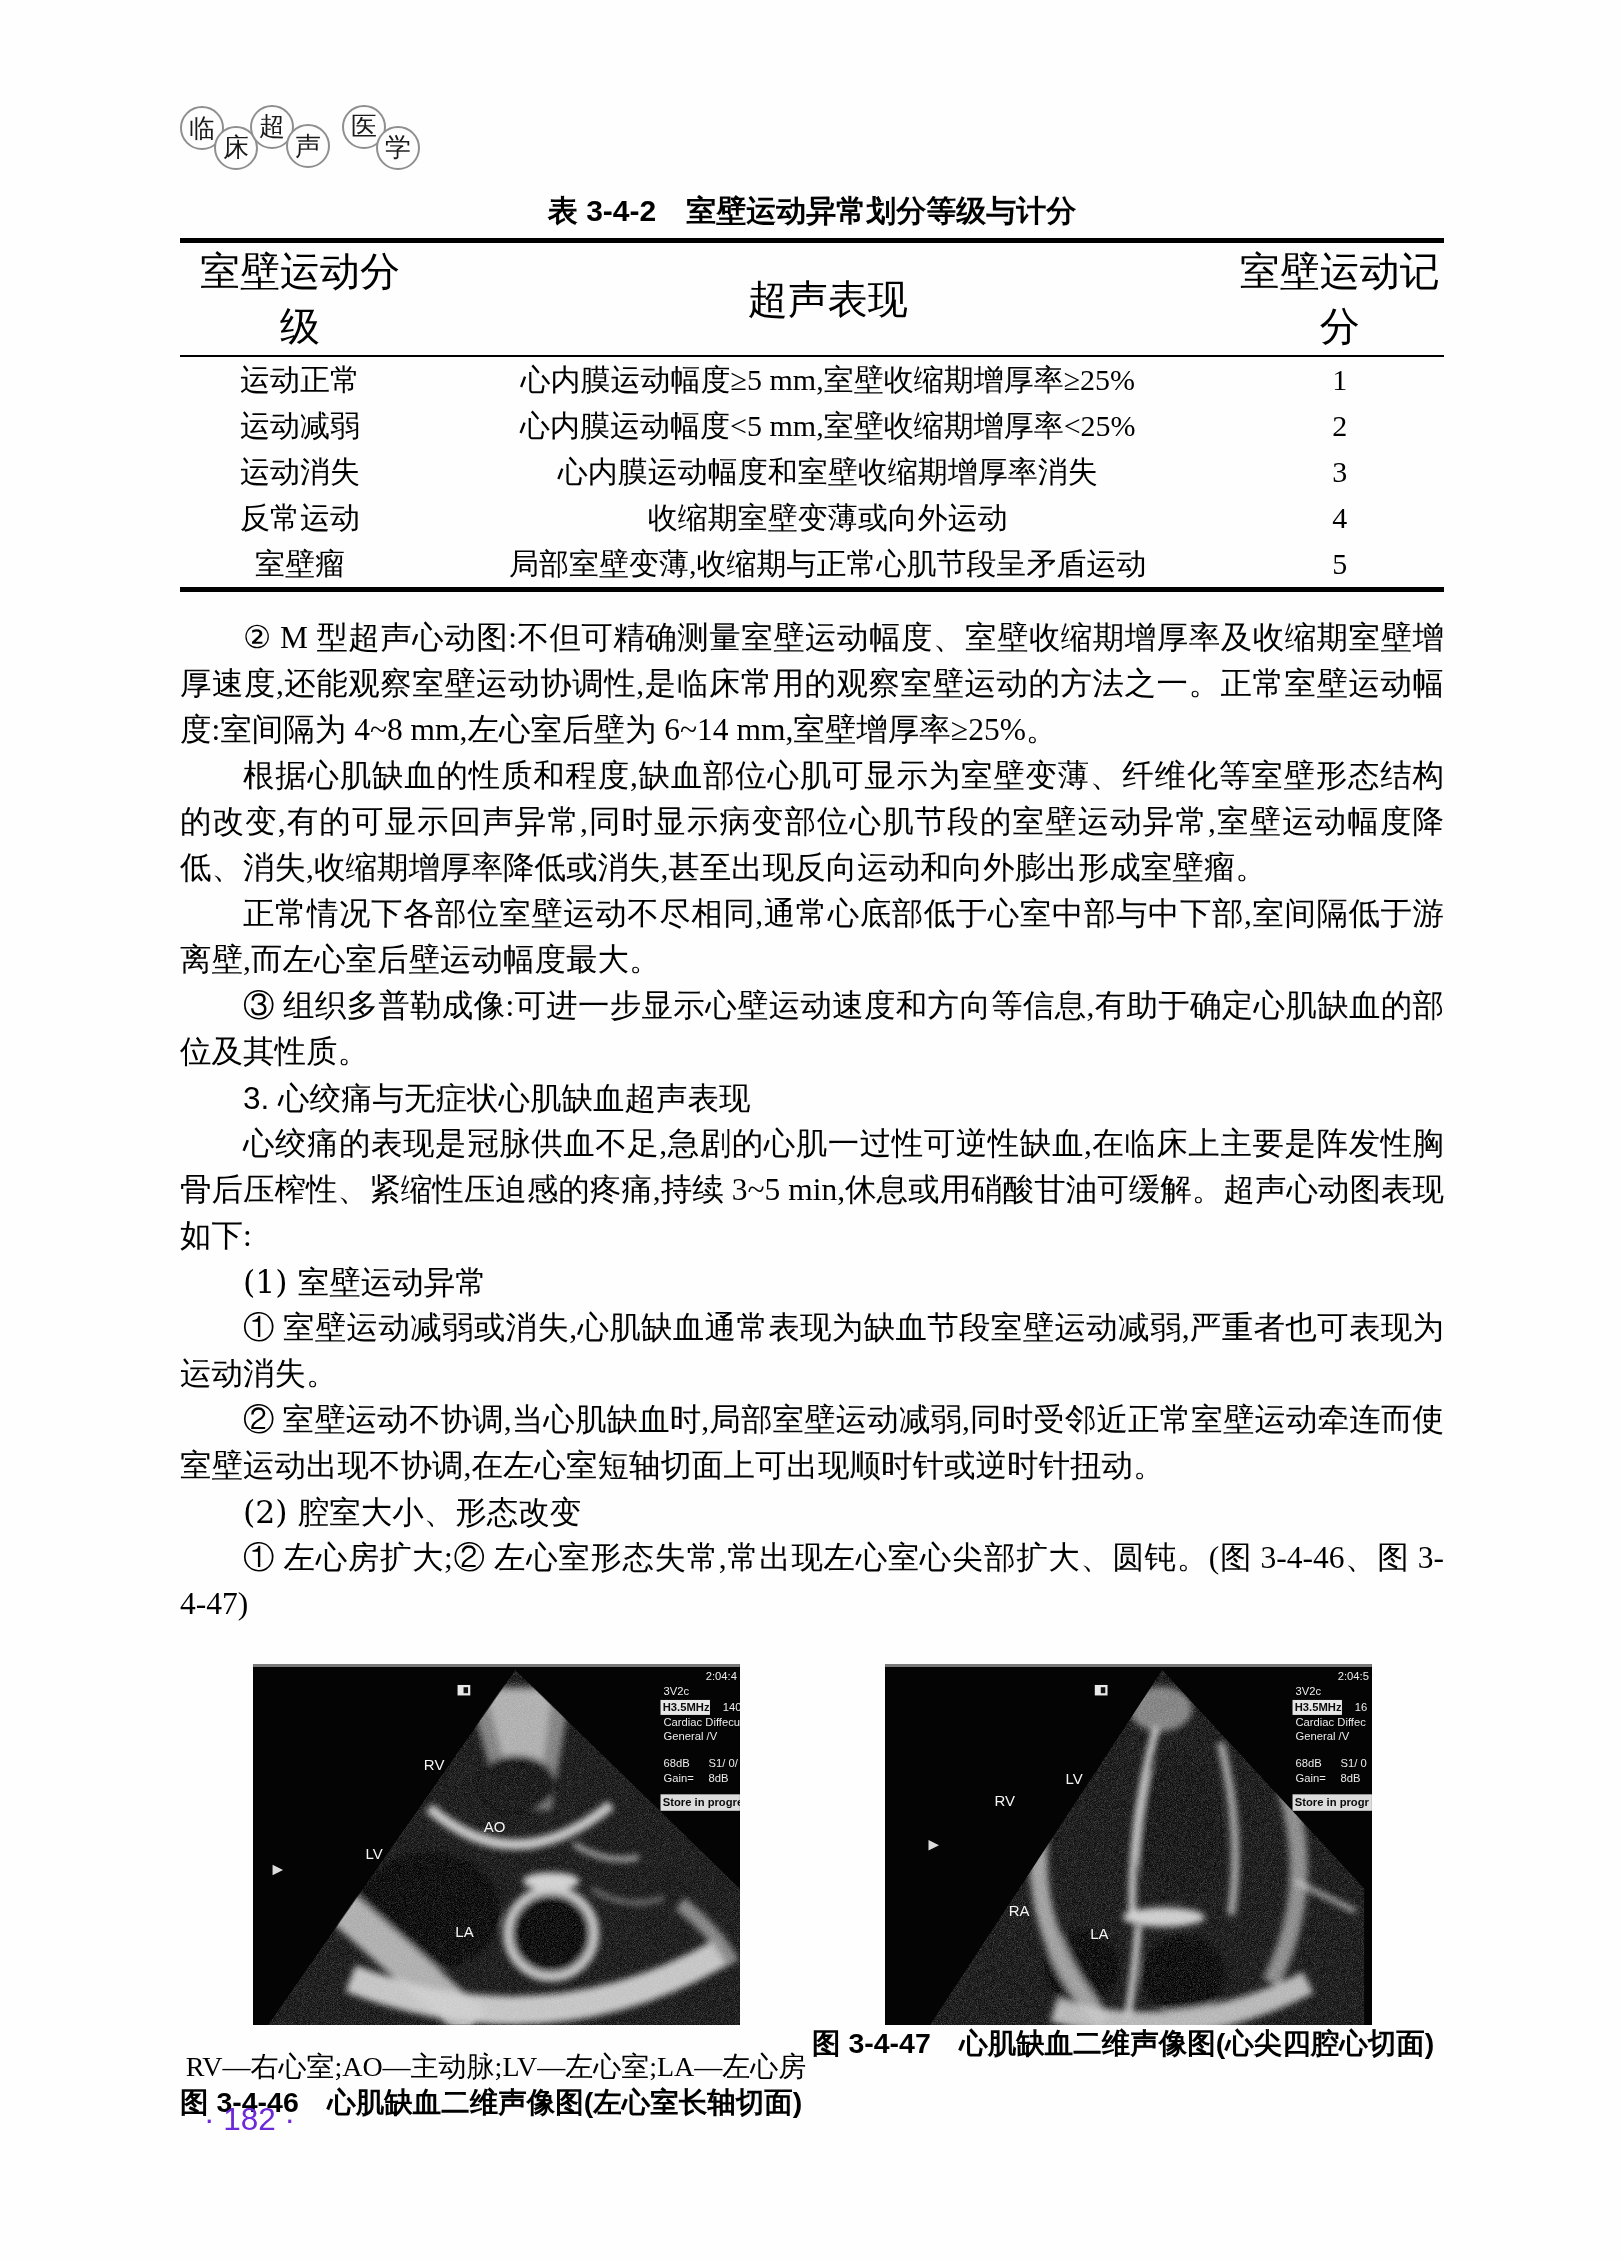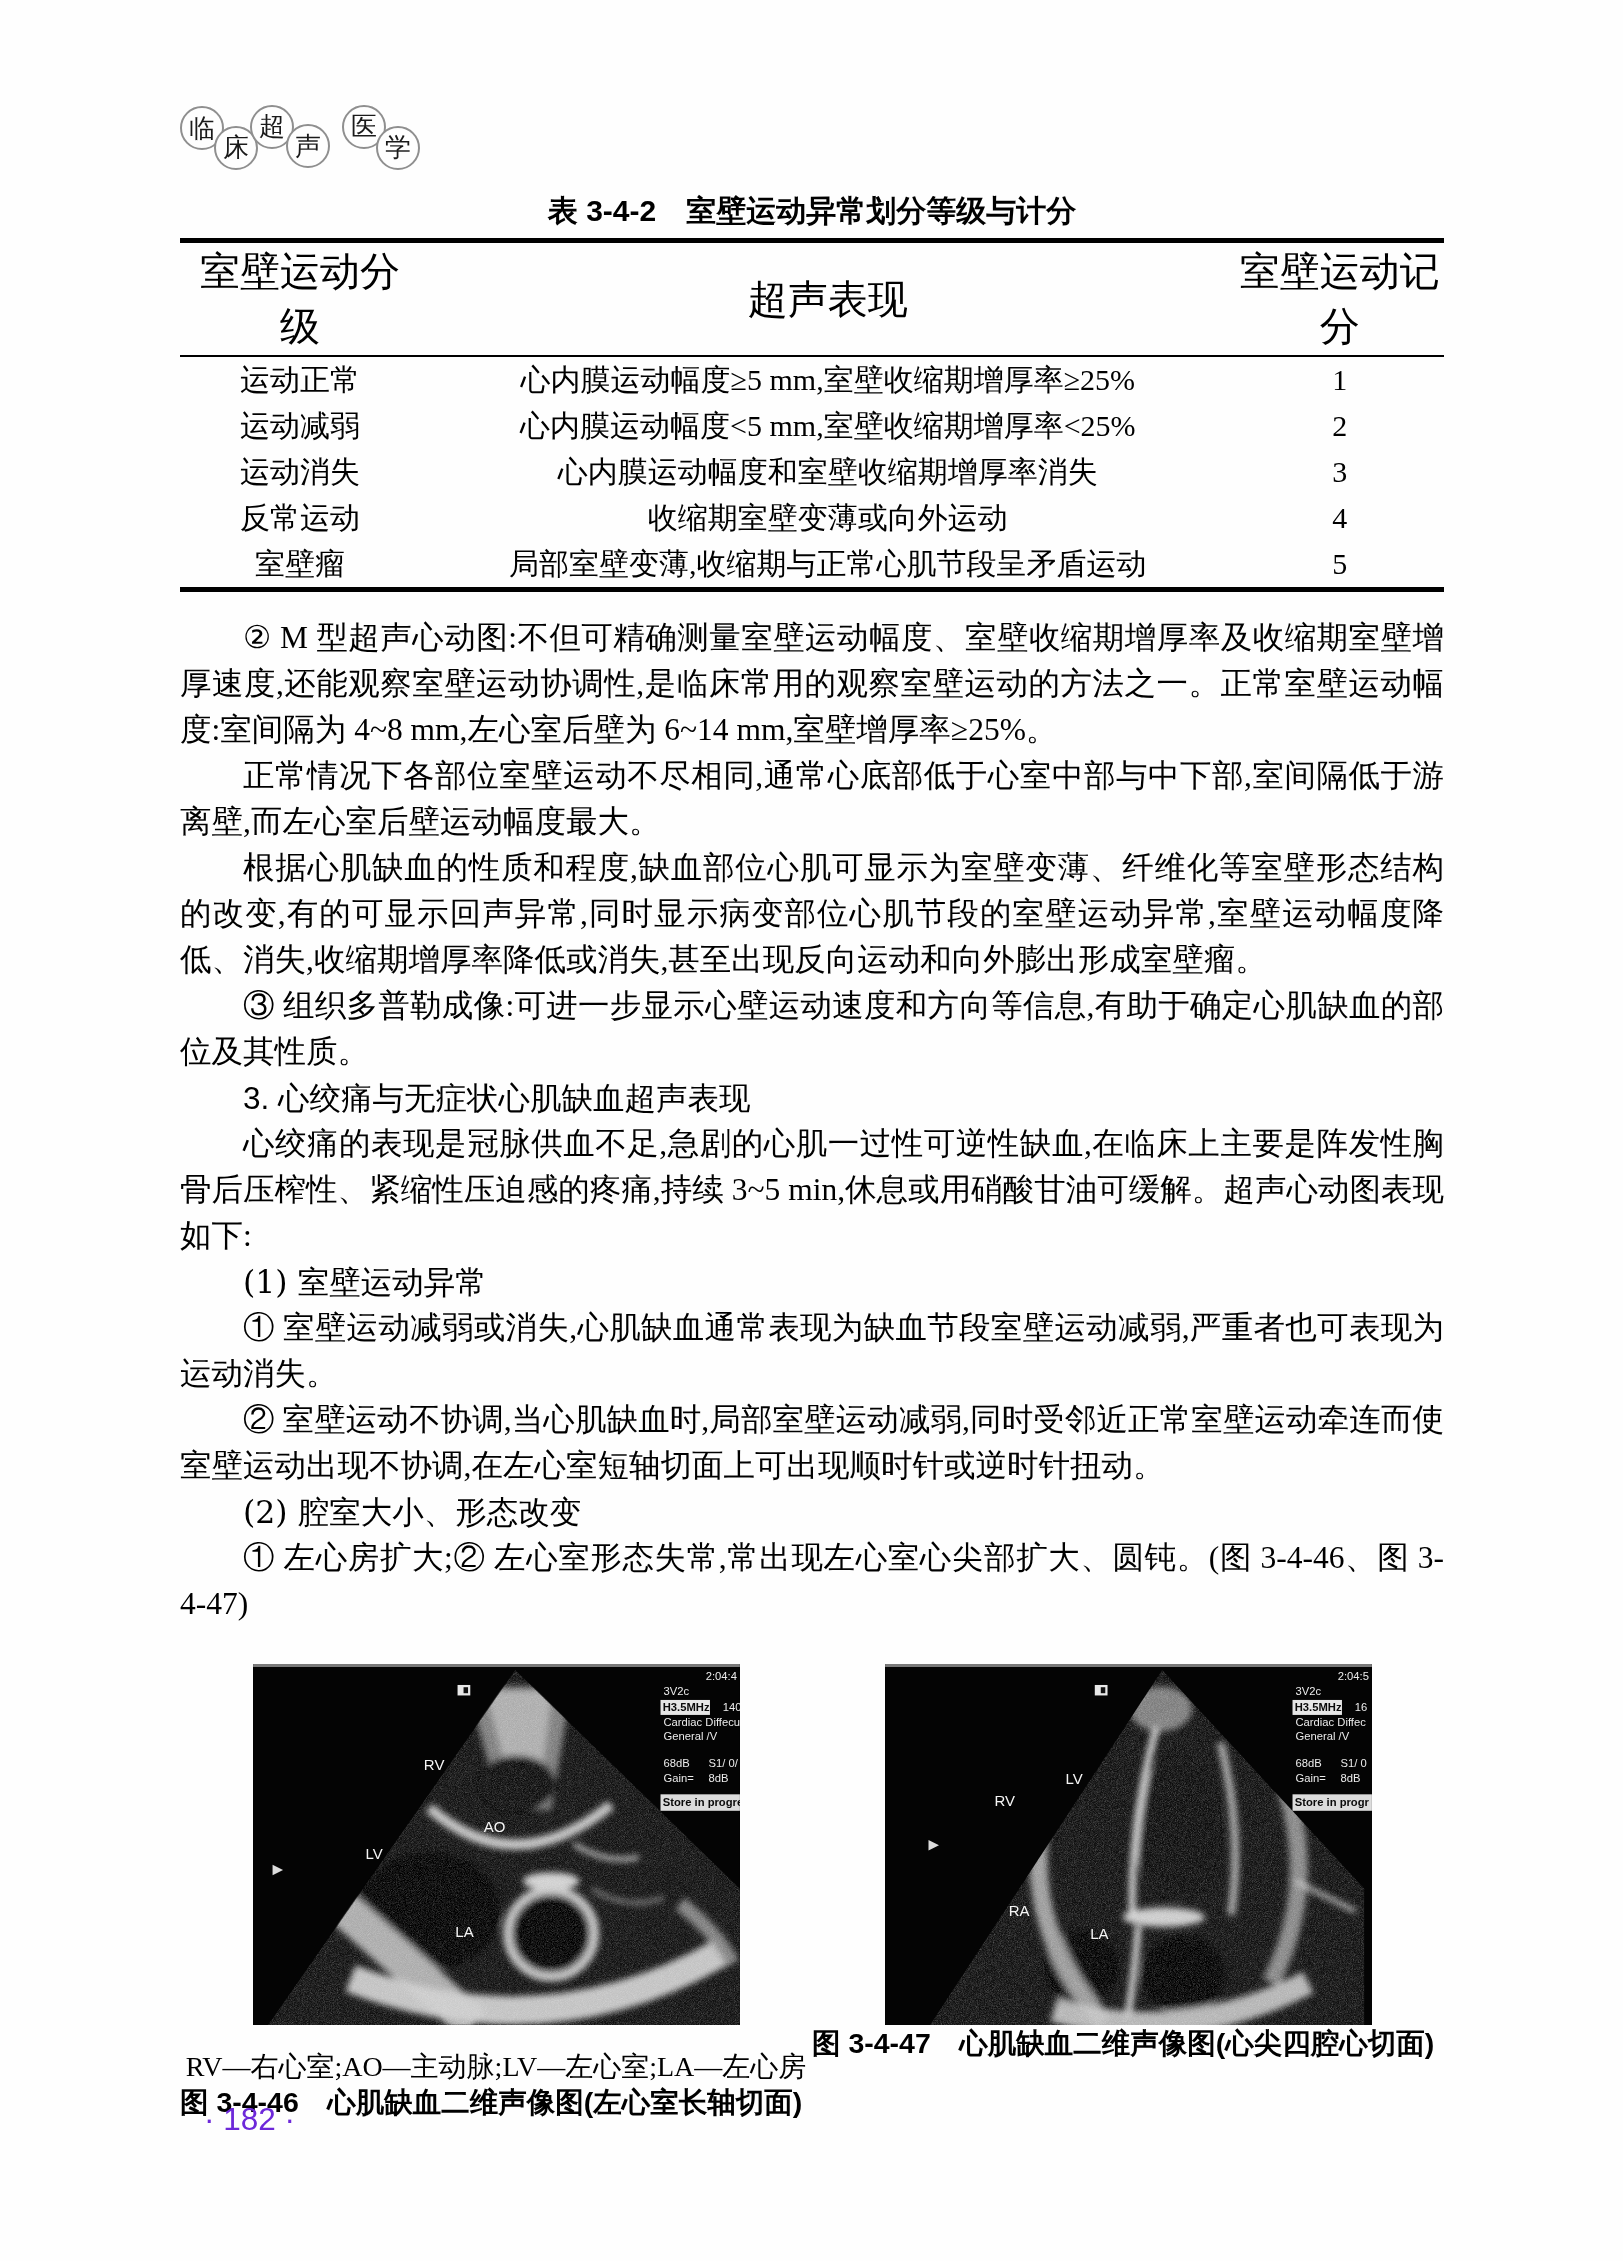--- a/index.html
+++ b/index.html
@@ -118,22 +118,22 @@
         </tr>
         <tr>
           <td>室壁瘤</td>
           <td>局部室壁变薄,收缩期与正常心肌节段呈矛盾运动</td>
           <td>5</td>
         </tr>
       </tbody>
     </table>
 
     <p class="first">② M 型超声心动图:不但可精确测量室壁运动幅度、室壁收缩期增厚率及收缩期室壁增厚速度,还能观察室壁运动协调性,是临床常用的观察室壁运动的方法之一。正常室壁运动幅度:室间隔为 4~8 mm,左心室后壁为 6~14 mm,室壁增厚率≥25%。</p>
+    <p>根据心肌缺血的性质和程度,缺血部位心肌可显示为室壁变薄、纤维化等室壁形态结构的改变,有的可显示回声异常,同时显示病变部位心肌节段的室壁运动异常,室壁运动幅度降低、消失,收缩期增厚率降低或消失,甚至出现反向运动和向外膨出形成室壁瘤。</p>
     <p>正常情况下各部位室壁运动不尽相同,通常心底部低于心室中部与中下部,室间隔低于游离壁,而左心室后壁运动幅度最大。</p>
-    <p>根据心肌缺血的性质和程度,缺血部位心肌可显示为室壁变薄、纤维化等室壁形态结构的改变,有的可显示回声异常,同时显示病变部位心肌节段的室壁运动异常,室壁运动幅度降低、消失,收缩期增厚率降低或消失,甚至出现反向运动和向外膨出形成室壁瘤。</p>
     <p>③ 组织多普勒成像:可进一步显示心壁运动速度和方向等信息,有助于确定心肌缺血的部位及其性质。</p>
     <p class="heading">3. 心绞痛与无症状心肌缺血超声表现</p>
     <p>心绞痛的表现是冠脉供血不足,急剧的心肌一过性可逆性缺血,在临床上主要是阵发性胸骨后压榨性、紧缩性压迫感的疼痛,持续 3~5 min,休息或用硝酸甘油可缓解。超声心动图表现如下:</p>
     <p class="kai">(1) 室壁运动异常</p>
     <p>① 室壁运动减弱或消失,心肌缺血通常表现为缺血节段室壁运动减弱,严重者也可表现为运动消失。</p>
     <p>② 室壁运动不协调,当心肌缺血时,局部室壁运动减弱,同时受邻近正常室壁运动牵连而使室壁运动出现不协调,在左心室短轴切面上可出现顺时针或逆时针扭动。</p>
     <p class="kai">(2) 腔室大小、形态改变</p>
     <p>① 左心房扩大;② 左心室形态失常,常出现左心室心尖部扩大、圆钝。(图 3-4-46、图 3-4-47)</p>
 
     <div class="figures">

